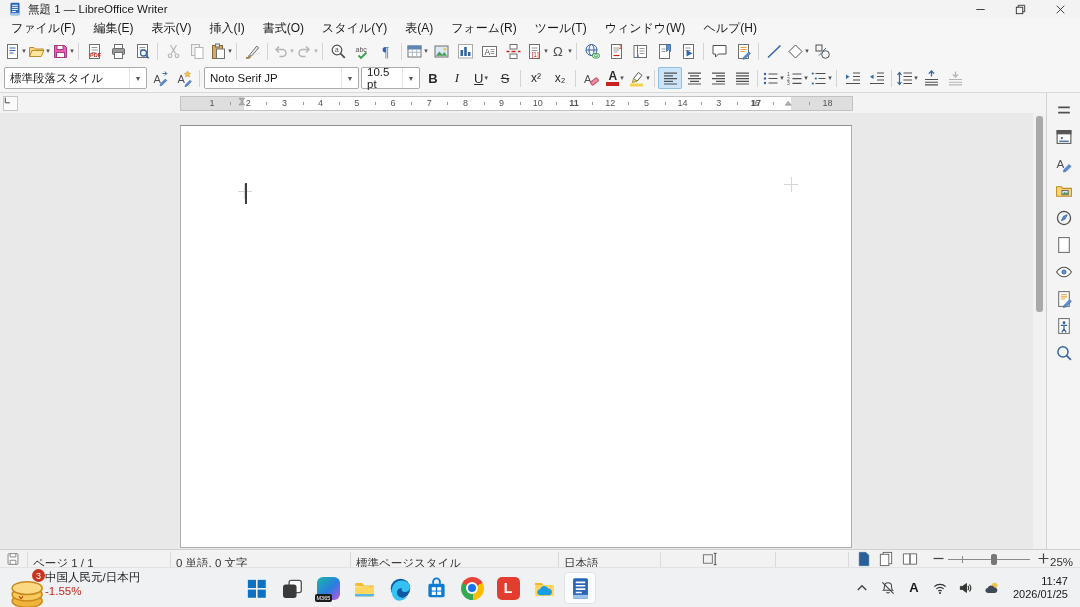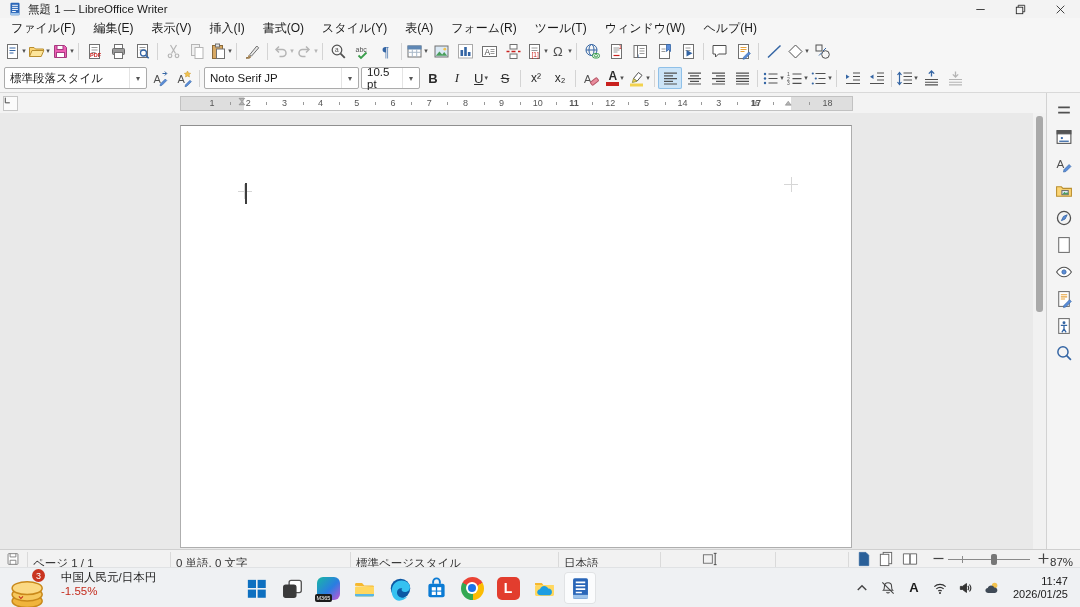--- a/index.html
+++ b/index.html
@@ -61,21 +61,21 @@
   .sb-item{position:absolute;top:6px;white-space:nowrap}
   .sb-div{position:absolute;top:2px;bottom:2px;width:1px;background:#dadada}
   .zoomtrack{position:absolute;top:9px;left:948px;width:82px;height:1px;background:#8a8a8a}
   .zoomtick{position:absolute;top:6px;left:962px;width:1px;height:7px;background:#8a8a8a}
   .zoomthumb{position:absolute;top:4px;left:991px;width:6px;height:11px;background:#777;border-radius:2px}
   
   .taskbar{position:absolute;left:0;bottom:0;width:1080px;height:39px;background:#eff1f3;border-top:1px solid #e0e2e4}
   .widget{position:absolute;left:10px;top:2px;display:flex;align-items:center}
   .widget-badge{position:absolute;left:22px;top:-1px;width:13px;height:13px;border-radius:50%;background:#c9341f;color:#fff;
                 font-size:9px;display:flex;align-items:center;justify-content:center}
-  .widget-text{margin-left:24px;line-height:14px}
+  .widget-text{margin-left:8px;line-height:14px}
   .widget-title{font-size:11.5px;color:#1a1a1a}
   .widget-change{font-size:11.5px;color:#c42b1c}
   .searchbox{position:absolute;left:280px;top:5px;width:176px;height:28px;background:#fff;border:1px solid #d8d8d8;border-radius:14px;
              display:flex;align-items:center;padding:0 3px 0 11px;box-sizing:border-box}
   .search-text{font-size:12.5px;color:#5f5f5f;margin-left:8px}
   .search-img{margin-left:auto;width:24px;height:24px;border-radius:50%;overflow:hidden;background:#fdf3e3}
   .task-apps{position:absolute;left:240px;top:4px;display:flex;align-items:center}
   .task-app{width:32px;height:32px;display:flex;align-items:center;justify-content:center;margin-right:4px;border-radius:4px;position:relative}
   .task-app.active{background:#fbfcfd;box-shadow:inset 0 0 0 1px #e1e3e5}
   .chrome-icon{width:23px;height:23px;border-radius:50%;background:conic-gradient(from -60deg,#ea4335 0 120deg,#fbbc04 0 240deg,#34a853 0 360deg);position:relative}
@@ -711,21 +711,21 @@
       </svg>
     </span>
   <span class="zoomtrack"></span>
   <span class="zoomtick"></span>
   <span class="zoomthumb"></span>
   <span class="sb-item" style="left:1037px;top:2px">
       <svg width="13" height="13" viewBox="0 0 17 17" overflow="visible">
         <path d="M2 8.5h13M8.5 2v13" fill="none" stroke="#444" stroke-width="1.6"></path>
       </svg>
     </span>
-  <span class="sb-item" style="left:1050px">87%</span>
+  <span class="sb-item" style="left:1050px">25%</span>
 </div>
 
 <div class="taskbar">
   <div class="widget">
     <span style="position:relative">
         <svg width="27" height="27" viewBox="0 0 17 17" overflow="visible">
           <g transform="scale(1.35)">
             <ellipse cx="8" cy="14" rx="7" ry="3" fill="#f0b43c" stroke="#c9891a" stroke-width=".7"></ellipse>
             <ellipse cx="8" cy="11" rx="7" ry="3" fill="#f6c85e" stroke="#c9891a" stroke-width=".7"></ellipse>
             <ellipse cx="8" cy="8" rx="7" ry="3" fill="#fbd983" stroke="#c9891a" stroke-width=".7"></ellipse>

